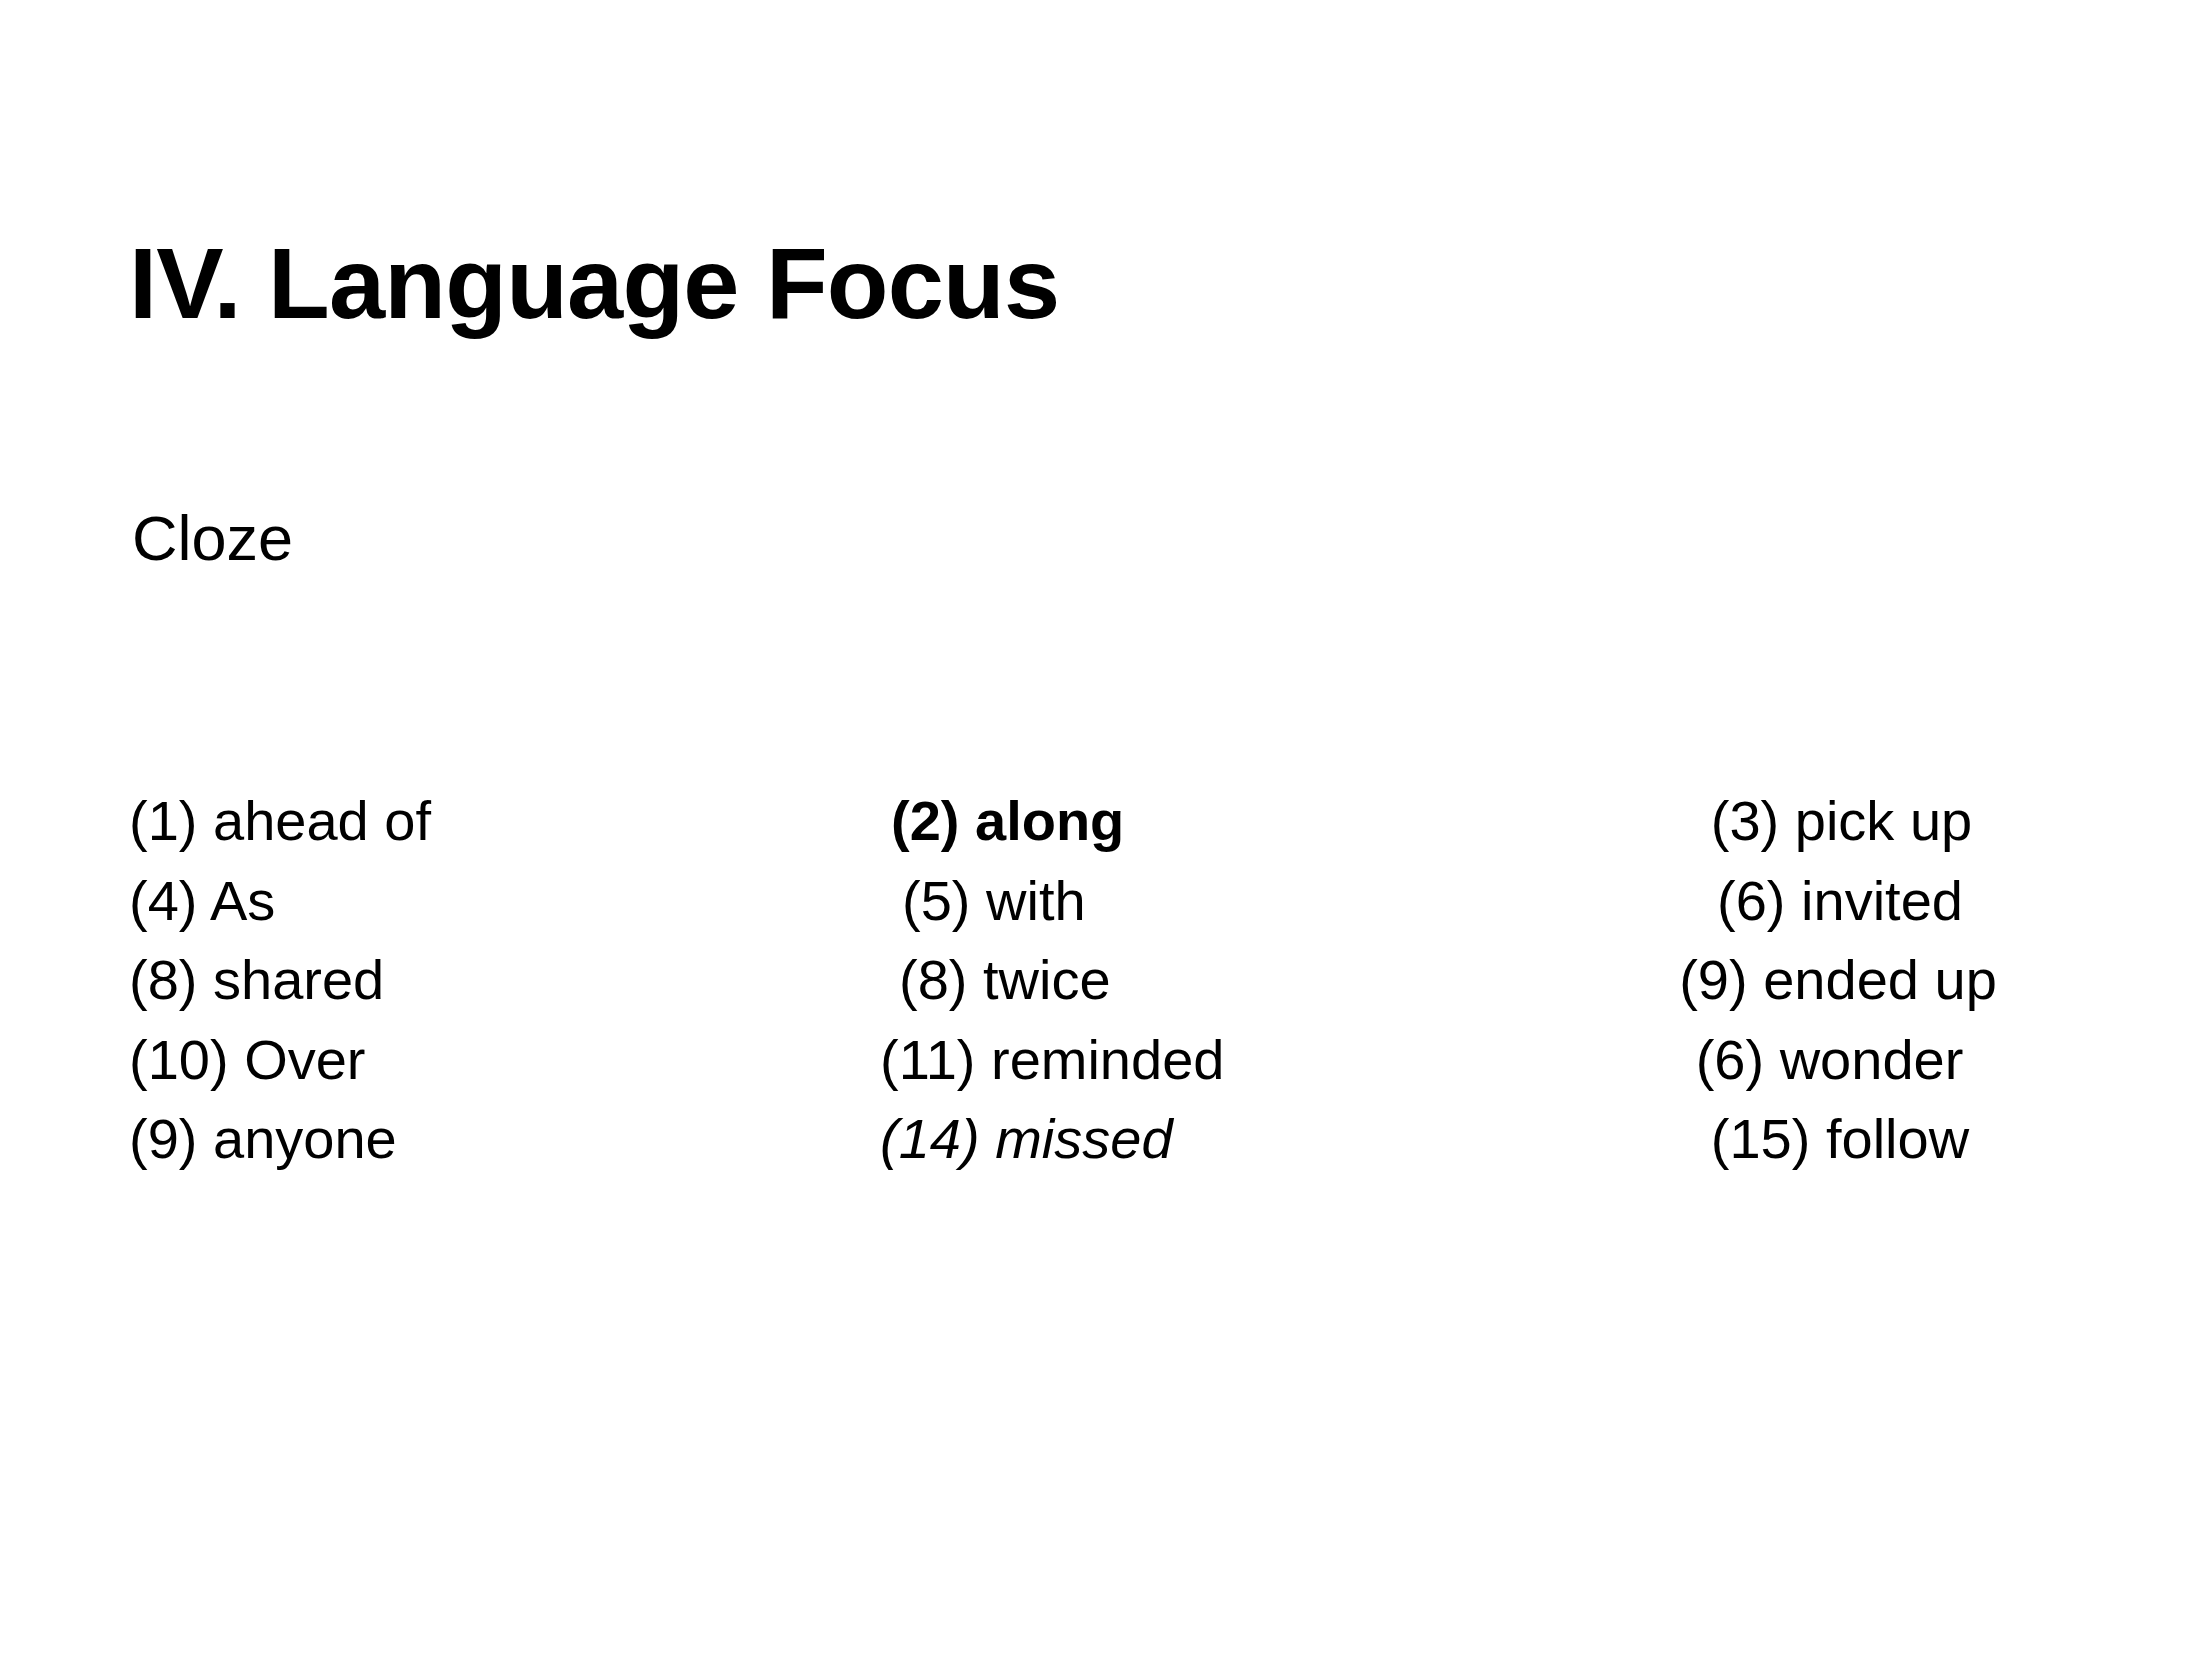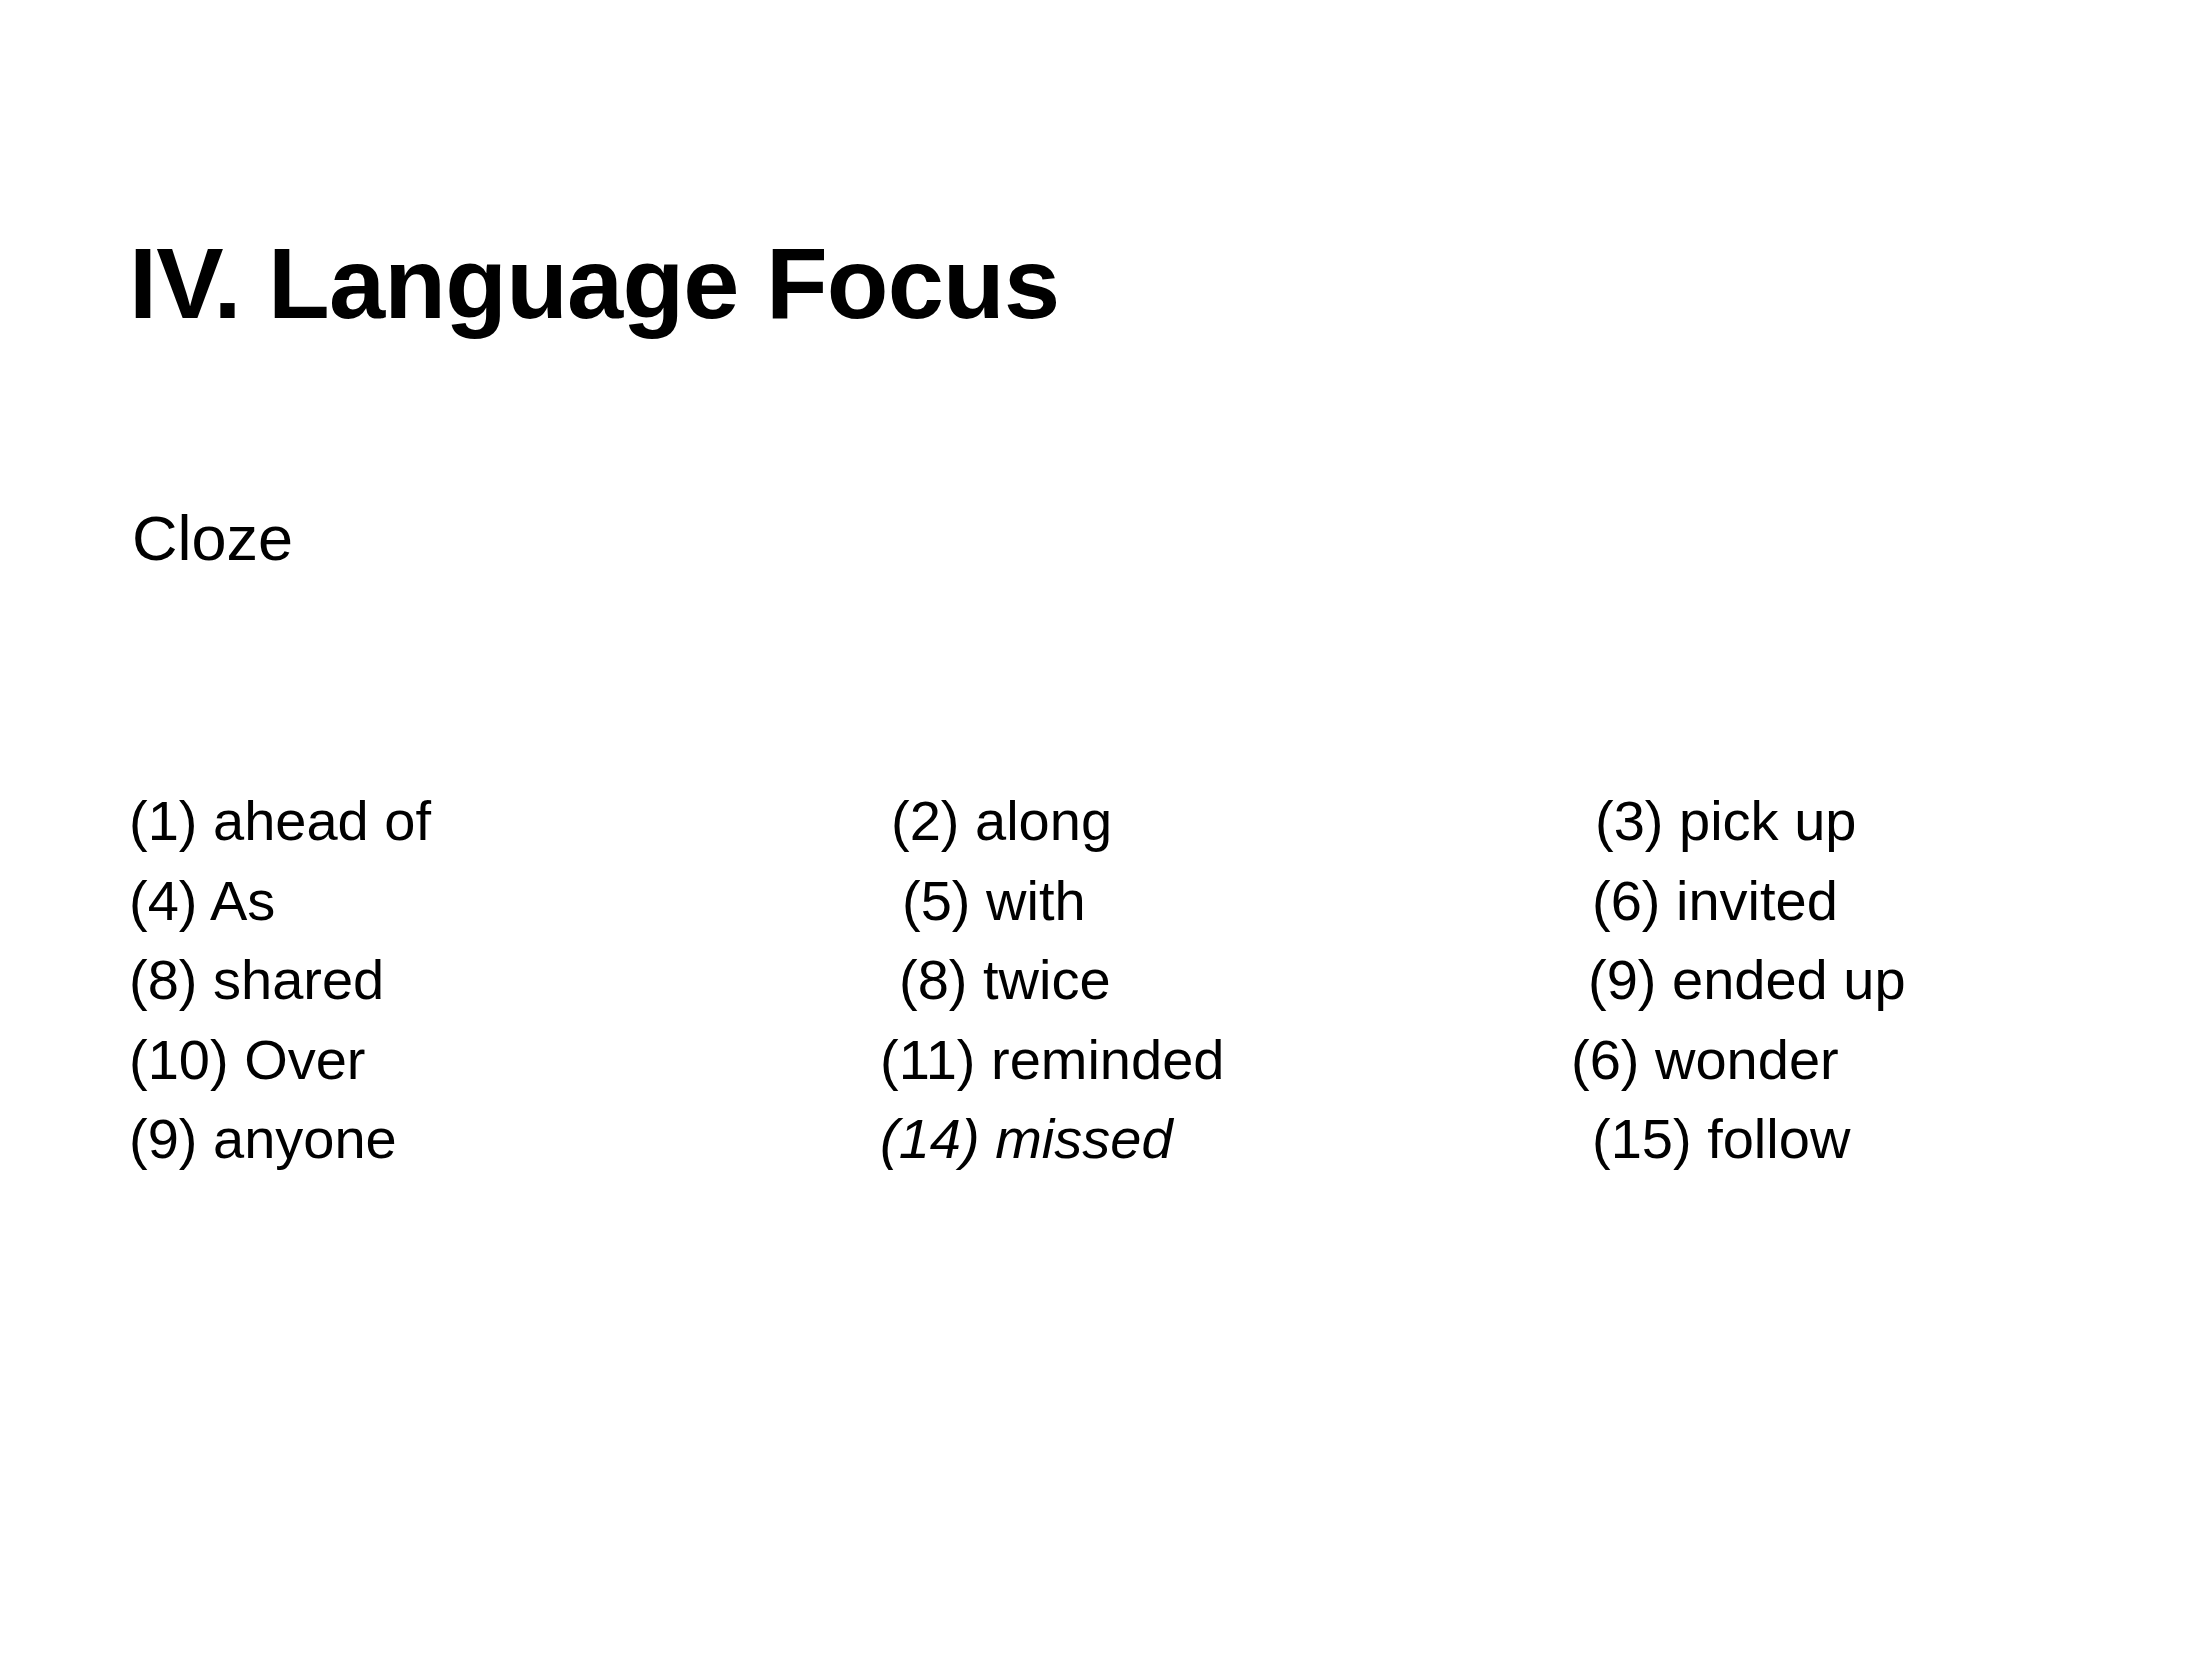--- a/index.html
+++ b/index.html
@@ -52,24 +52,24 @@
     align-items: baseline;
     font-size: 80px;
     line-height: 1.42;
     white-space: nowrap;
   }
   .answer-cell {
     font-size: 56px;
   }
   .answer-cell.c1 { text-align: left; padding-left: 0; }
   .answer-cell.c2 { text-align: left; padding-left: 54px; }
-  .answer-cell.c3 { text-align: left; padding-left: 46px; }
+  .answer-cell.c3 { text-align: center; padding-left: 46px; }
 
   
-  .row-0 .c2 { padding-left: 58px; }
+  .row-0 .c2 { padding-left: 58px; font-weight: bold; }
   .row-0 .c3 { padding-left: 58px; }
   .row-1 .c2 { padding-left: 69px; }
   .row-1 .c3 { padding-left: 55px; }
   .row-2 .c2 { padding-left: 66px; }
   .row-2 .c3 { padding-left: 51px; }
   .row-3 .c2 { padding-left: 47px; }
   .row-3 .c3 { padding-left: 34px; }
   .row-4 .c2 { padding-left: 47px; font-style: italic; }
   .row-4 .c3 { padding-left: 55px; }
 </style>

